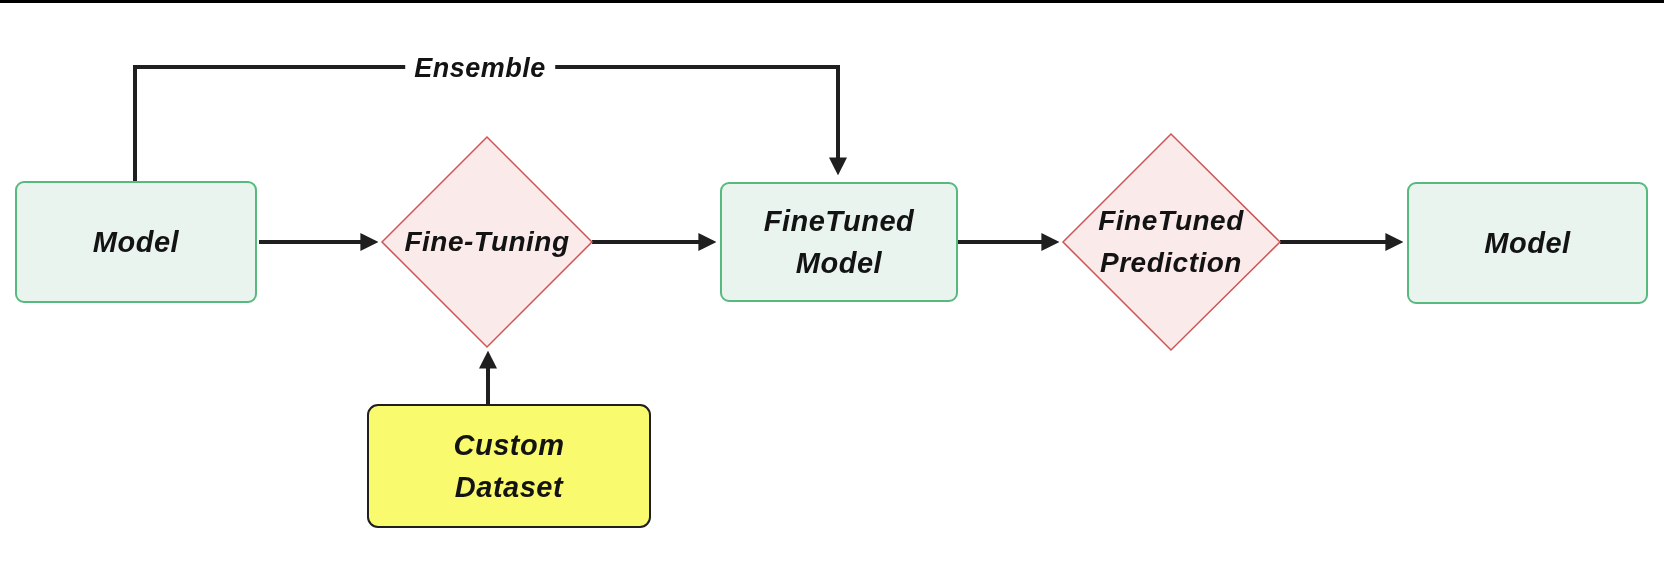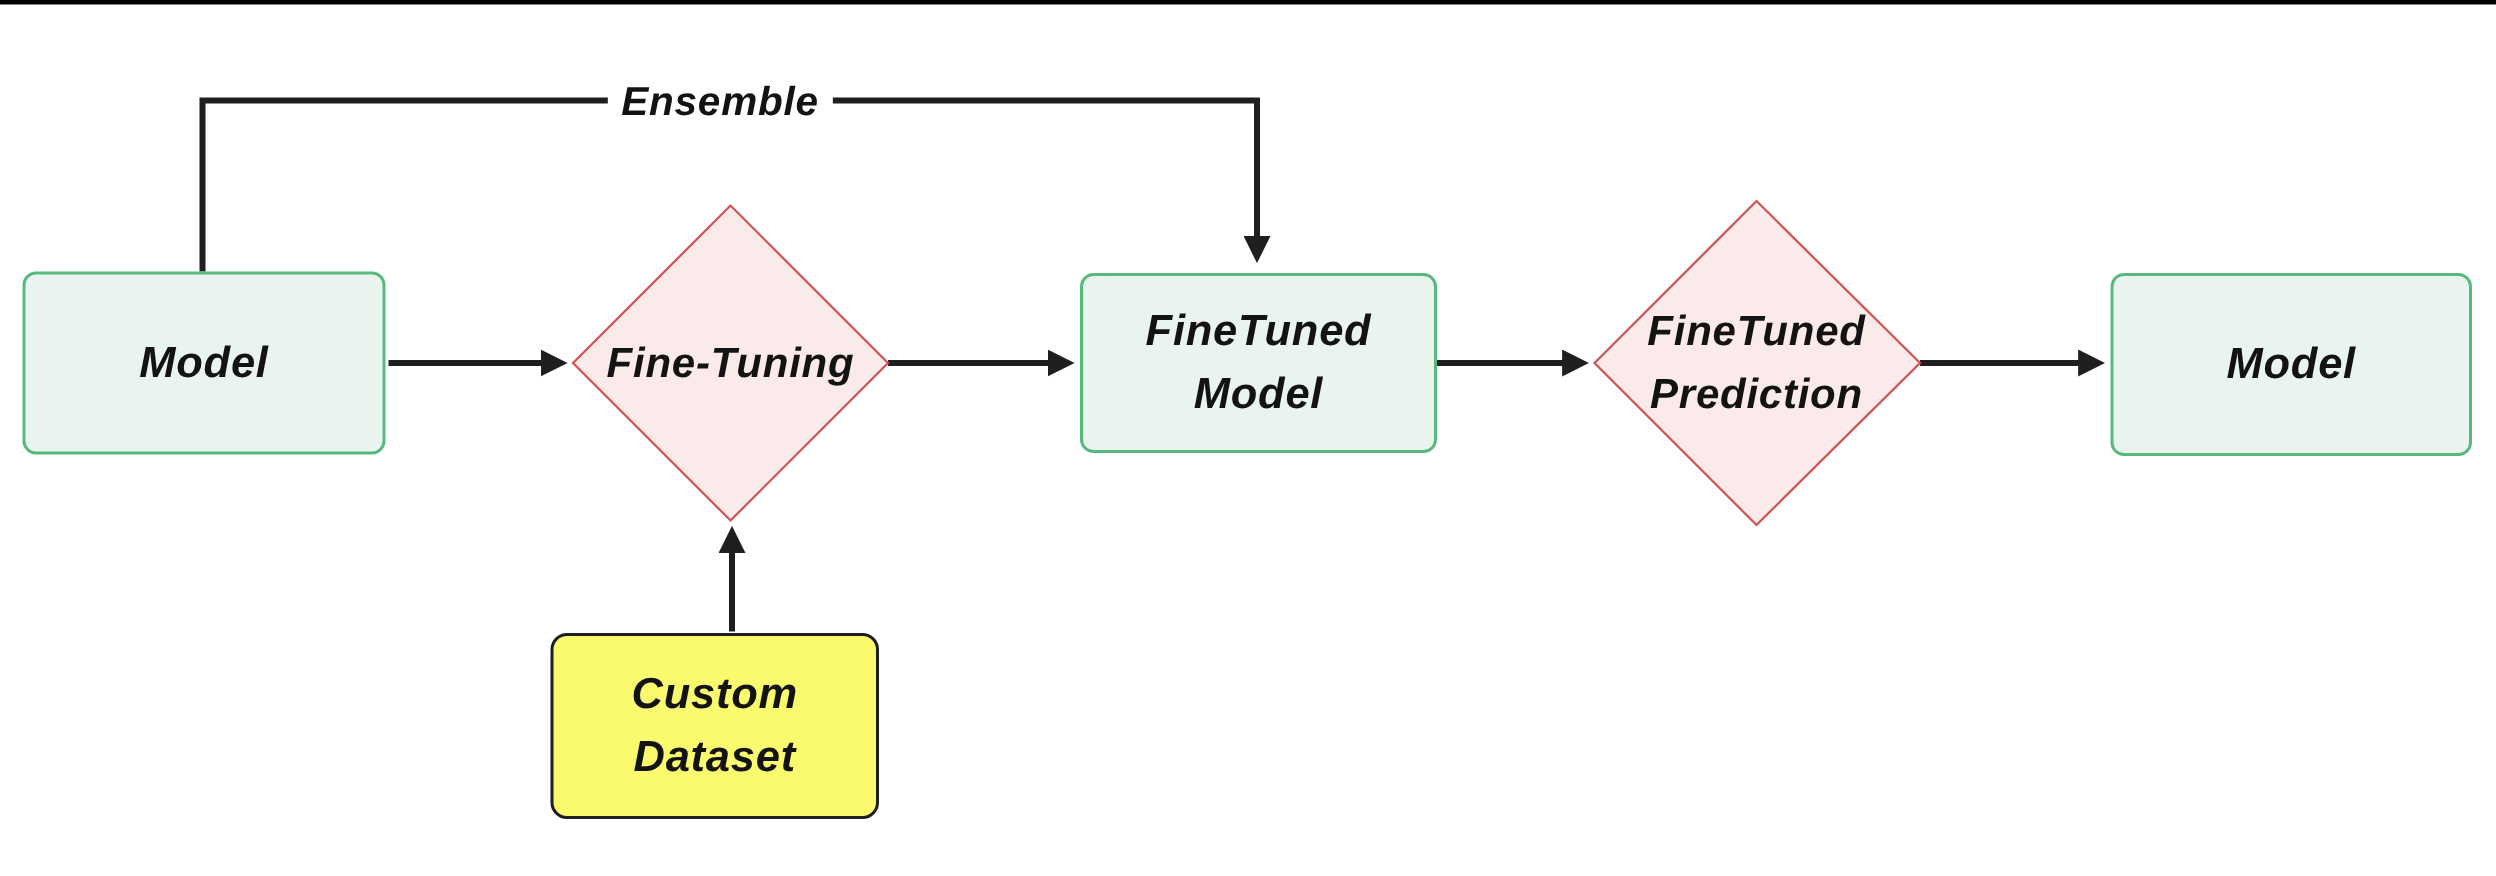--- a/index.html
+++ b/index.html
@@ -127,21 +127,21 @@
 
   <div class="node-box node-green" style="left:720px; top:182px; width:238px; height:120px;">
     <span>FineTuned
 Model</span>
   </div>
 
   <div class="node-box node-green" style="left:1407px; top:182px; width:241px; height:122px;">
     <span>Model</span>
   </div>
 
-  <div class="node-box node-yellow" style="left:367px; top:422px; width:219px; height:124px;">
+  <div class="node-box node-yellow" style="left:367px; top:404px; width:284px; height:124px;">
     <span>Custom
 Dataset</span>
   </div>
 
   <div class="diamond-label" style="left:487px; top:242px;text-align:center;">Fine-Tuning</div>
 
   <div class="diamond-label" style="left:1171px; top:242px;">FineTuned
 Prediction</div>
 
   <div class="edge-label" style="left:480px; top:68px;">Ensemble</div>

